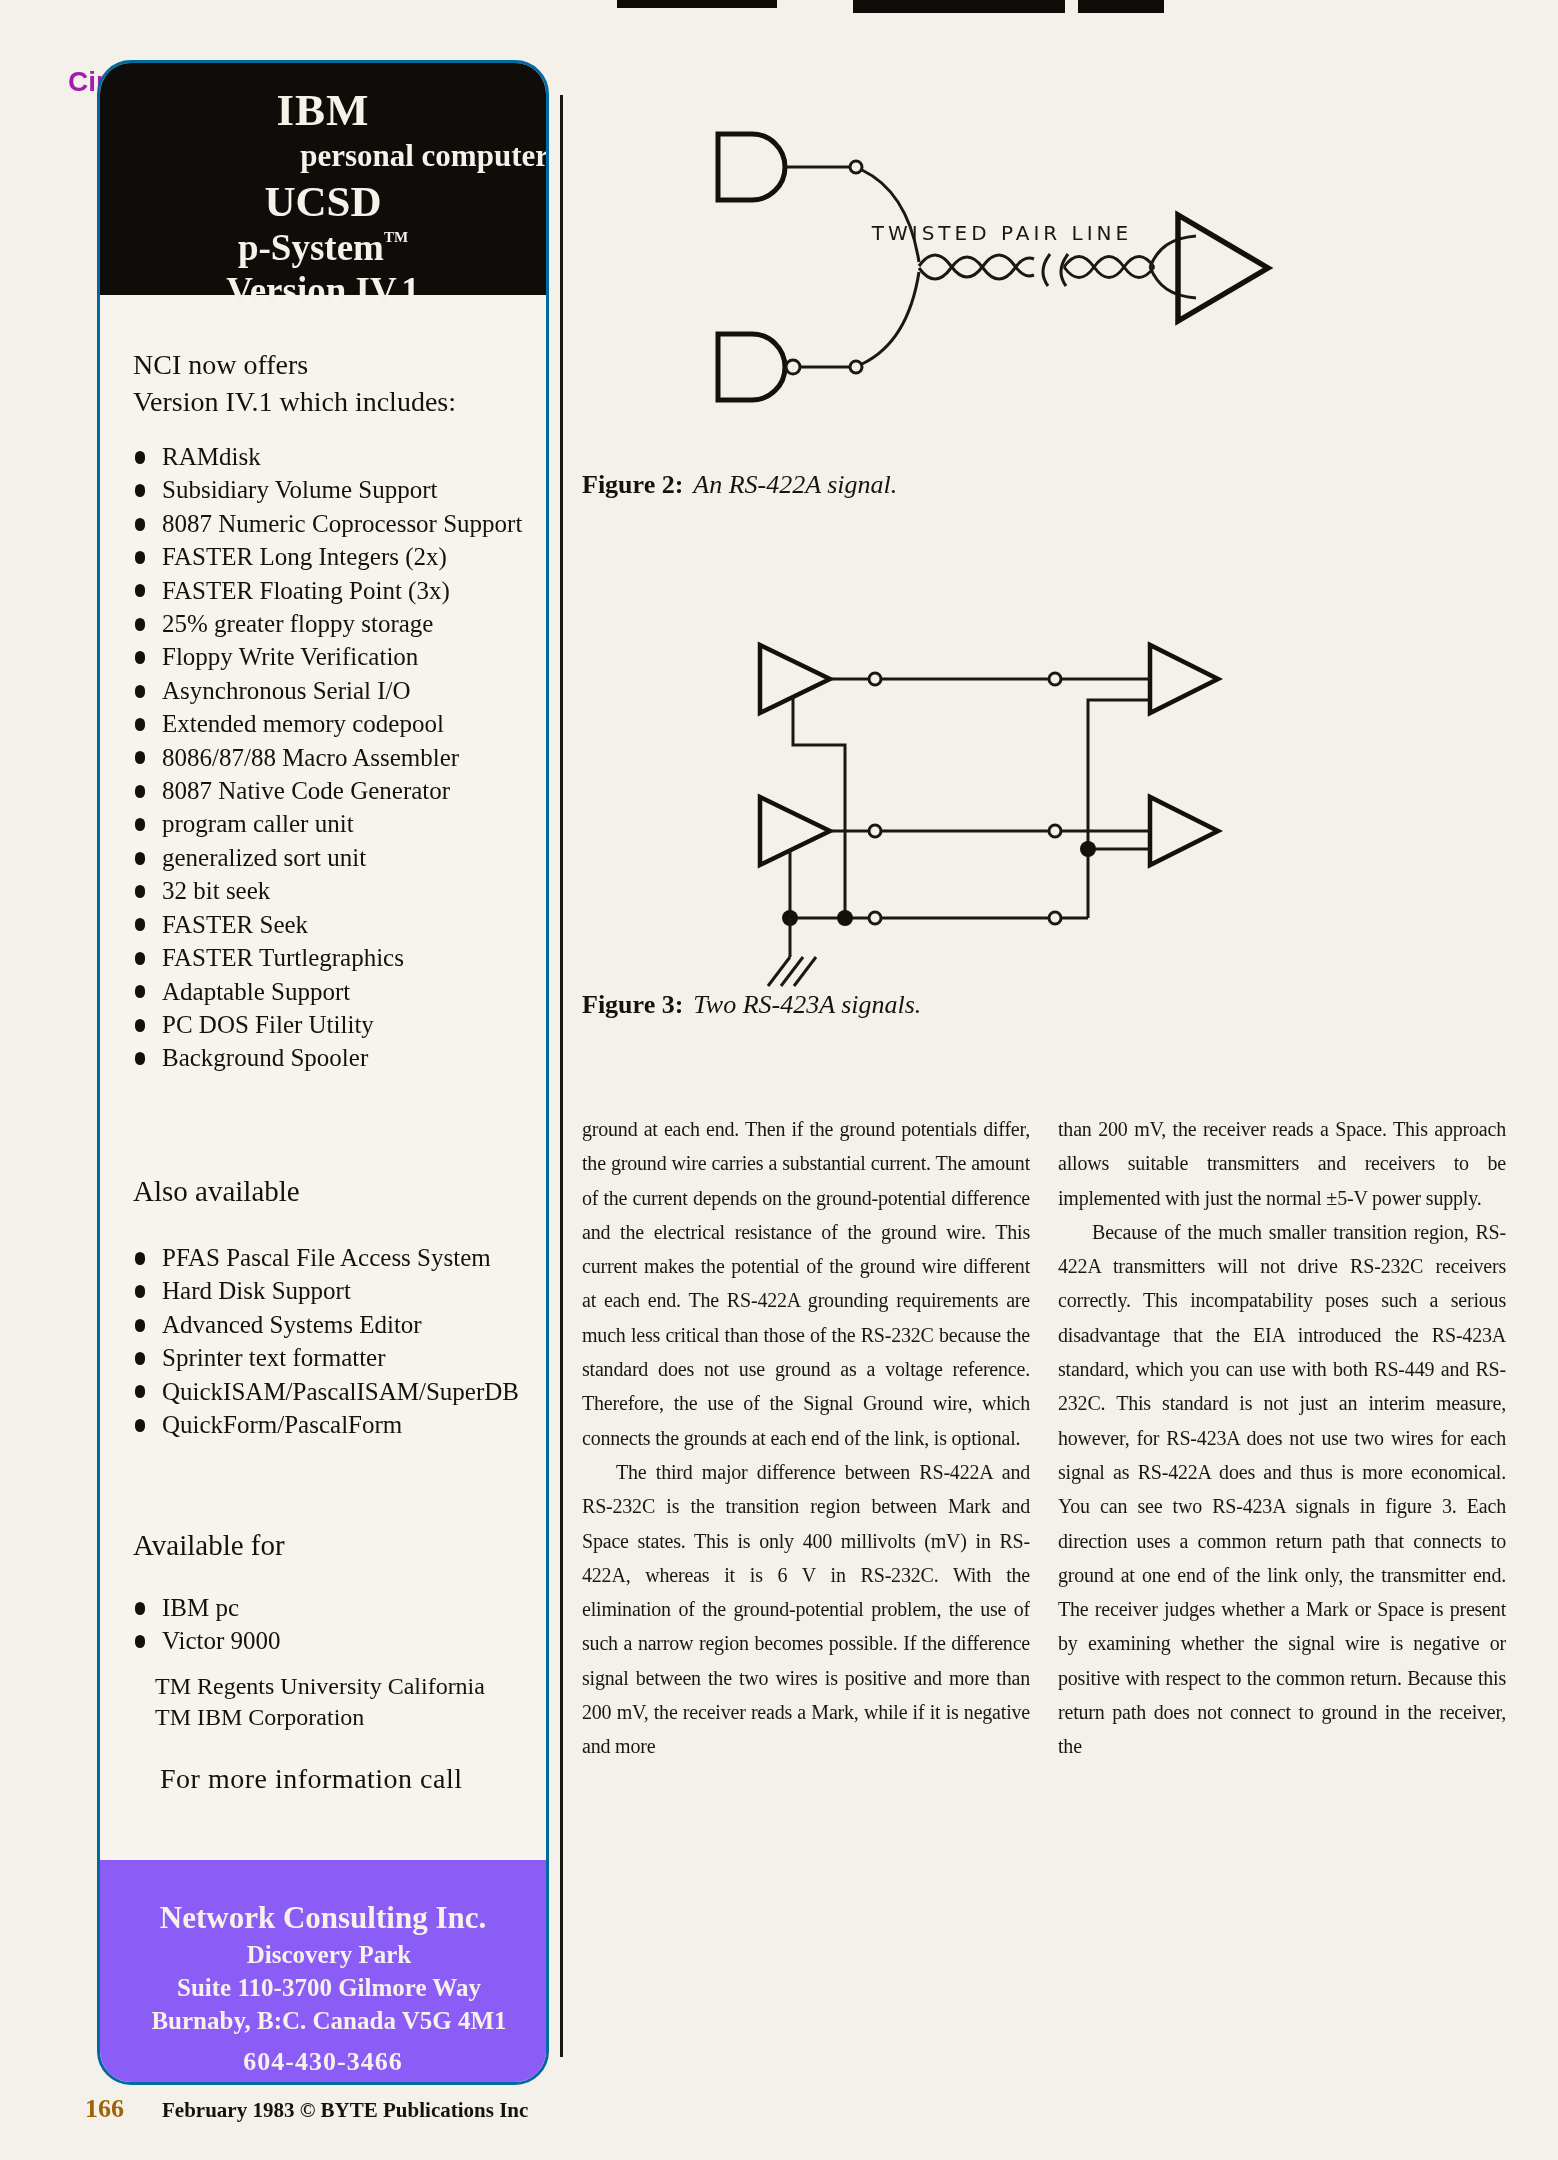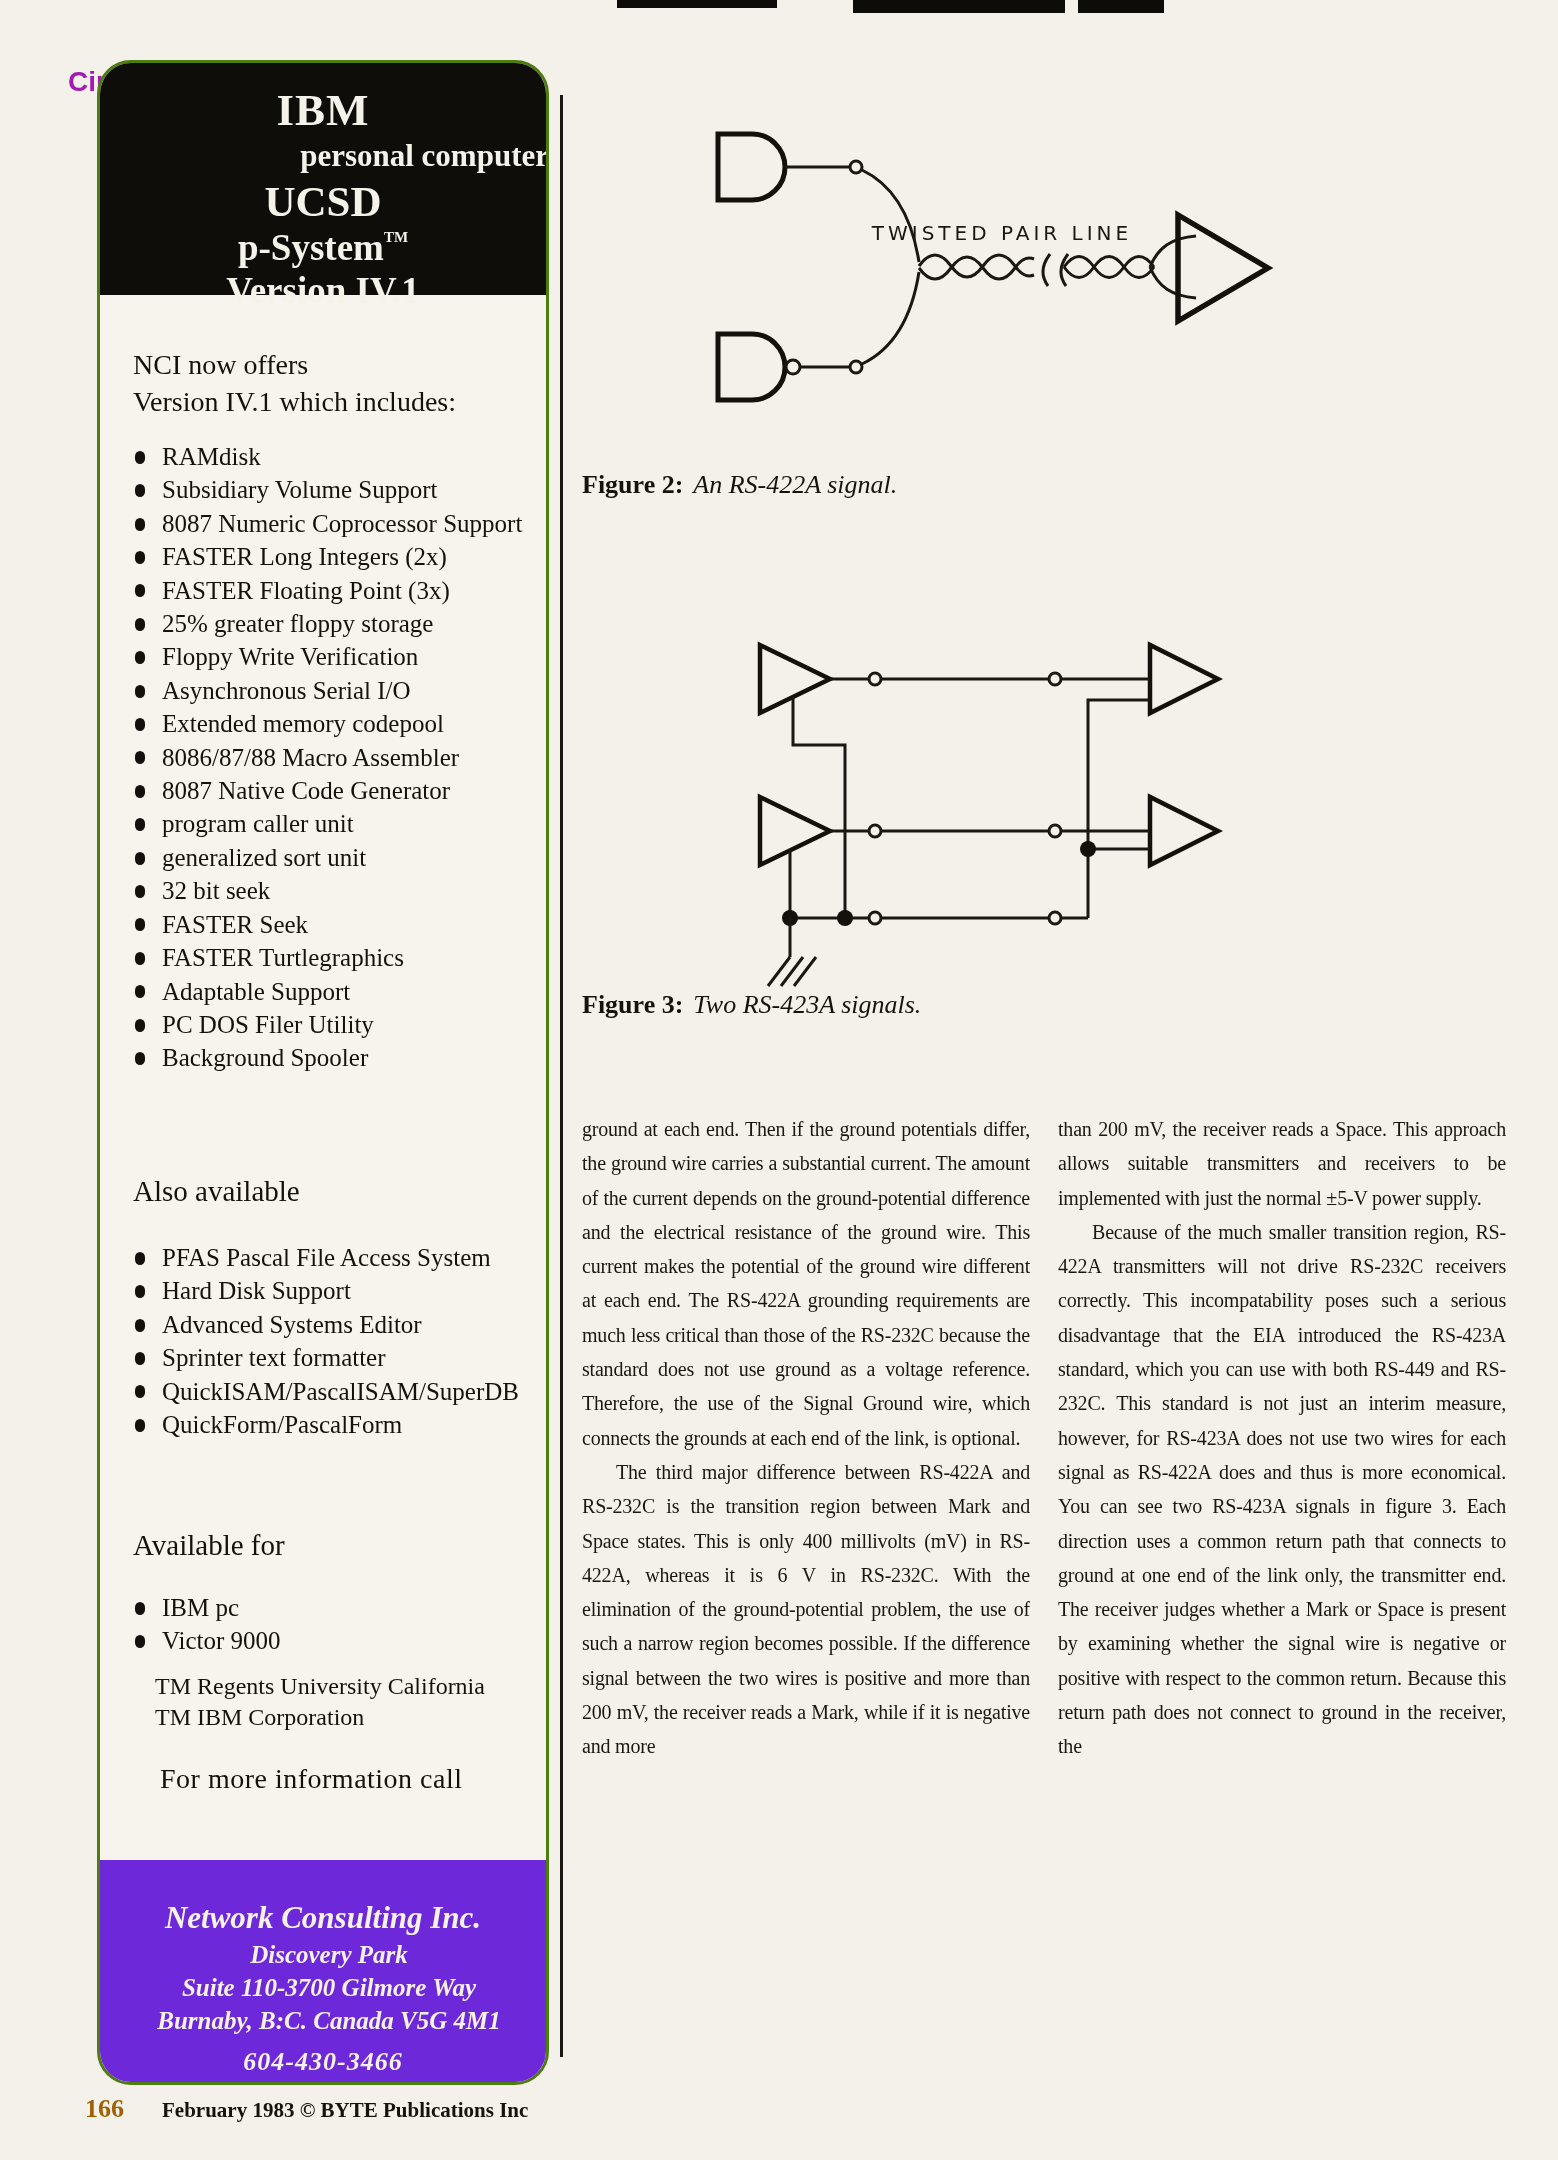--- a/index.html
+++ b/index.html
@@ -9,21 +9,21 @@
     font-family:"Liberation Serif", serif;color:#16130f;
   }
   .abs{position:absolute;}
   
   .scan-bar{background:#0e0c09;}
   
   .inquiry{font-family:"Liberation Sans", sans-serif;font-weight:bold;font-size:28px;color:#a21caf;margin-top:44px;}
   
   .ad-box{
     left:97px;top:60px;width:452px;height:2025px;
-    border:3px solid #4d7c0f;border-radius:34px;overflow:hidden;
+    border:3px solid #0369a1;border-radius:34px;overflow:hidden;
     background:#f7f4ee;box-sizing:border-box;
   }
   .ad-header{
     position:absolute;left:-3px;top:-3px;width:452px;height:235px;
     background:#0f0d0a;color:#f5f2ea;text-align:center;
   }
   .ad-header .t1{font-size:45px;font-weight:bold;margin-top:24px;letter-spacing:1px;}
   .ad-header .t2{font-size:31px;font-weight:bold;margin-top:2px;text-align:right;}
   .ad-header .t3{font-size:43px;font-weight:bold;margin-top:3px;}
   .ad-header .t4{font-size:37px;font-weight:bold;margin-top:0px;}
@@ -38,21 +38,21 @@
     display:inline-block;width:10px;height:13px;border-radius:50%/40%;
     background:#14110c;margin-right:17px;vertical-align:middle;margin-bottom:4px;
   }
   .ad-heading{font-size:29px;color:#151209;}
   .h-also{left:33px;top:1112px;}
   .h-avail{left:33px;top:1466px;}
   .tm-lines{left:55px;top:1608px;font-size:24px;line-height:31px;color:#151209;}
   .cta{left:60px;top:1700px;font-size:28px;color:#151209;letter-spacing:.5px;}
   .ad-footer{
     position:absolute;left:-3px;top:1797px;width:452px;height:231px;
-    background:#6d28d9;color:#f5f2ea;text-align:center;font-weight:bold;font-style:italic;
+    background:#8b5cf6;color:#f5f2ea;text-align:center;font-weight:bold;
   }
   .ad-footer .c-name{font-size:31px;margin-top:40px;}
   .ad-footer .c-line{font-size:25px;margin-top:5px;padding-left:12px;}
   .ad-footer .c-phone{font-size:26px;margin-top:12px;letter-spacing:1px;}
   
   .col-rule{left:560px;top:95px;width:3px;height:1962px;background:#1b1813;}
   
   svg{position:absolute;overflow:visible;}
   svg .wire{stroke:#1b1814;stroke-width:3;fill:none;}
   svg .thick{stroke:#14110d;stroke-width:5;fill:none;}

